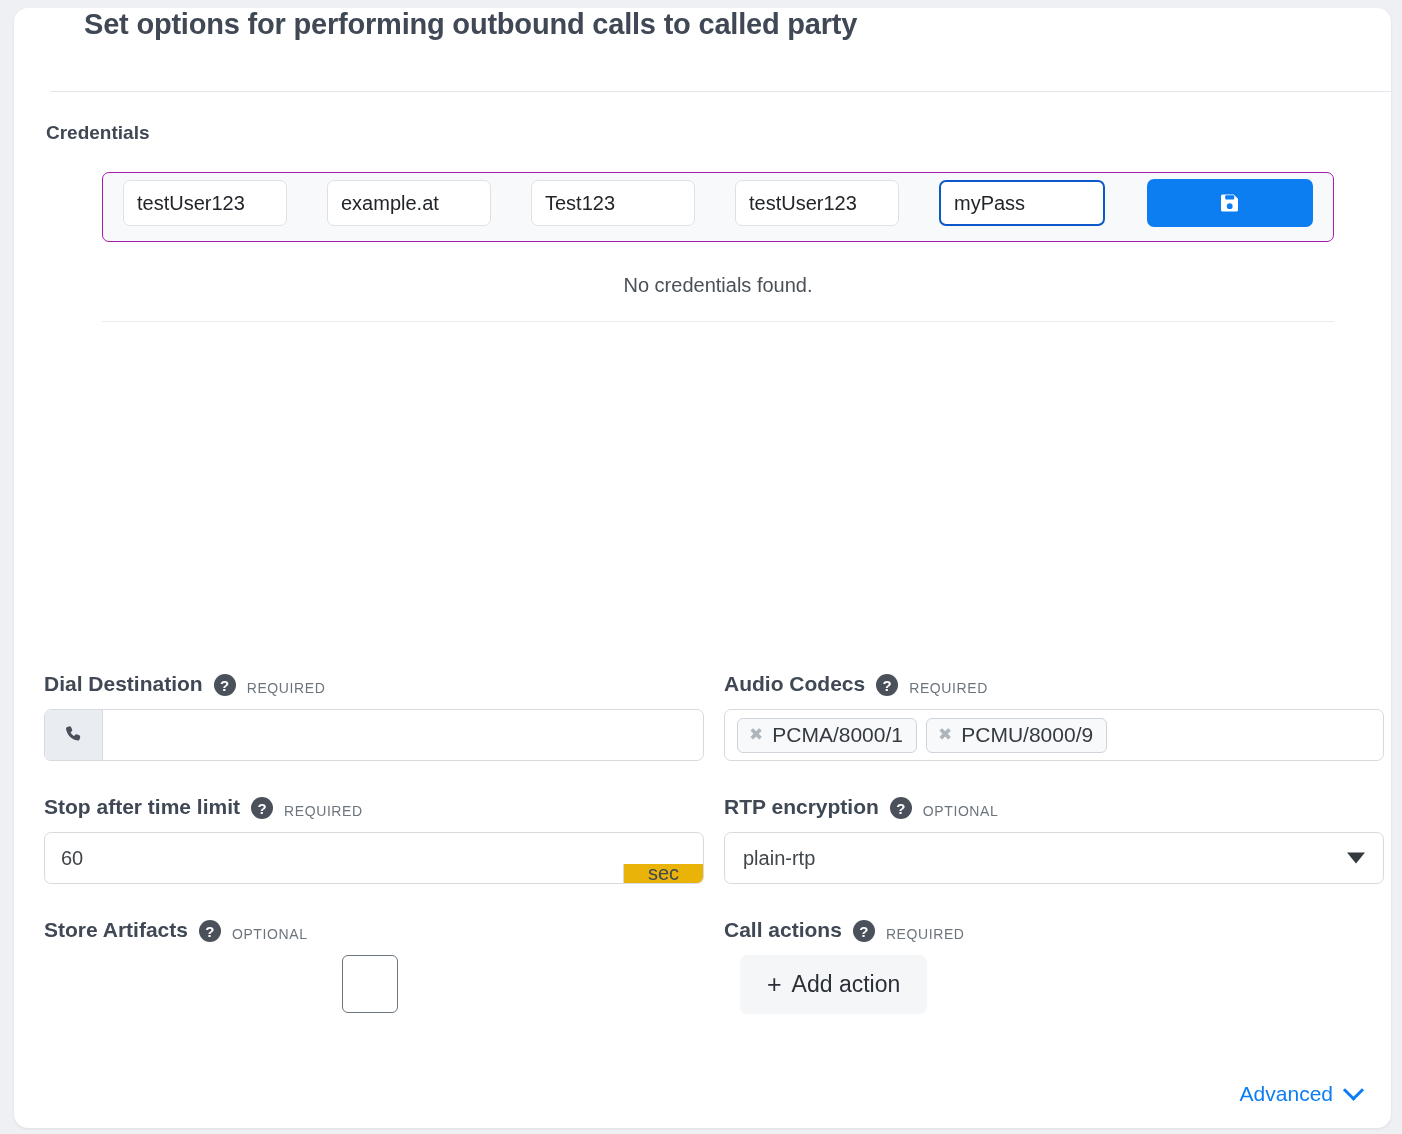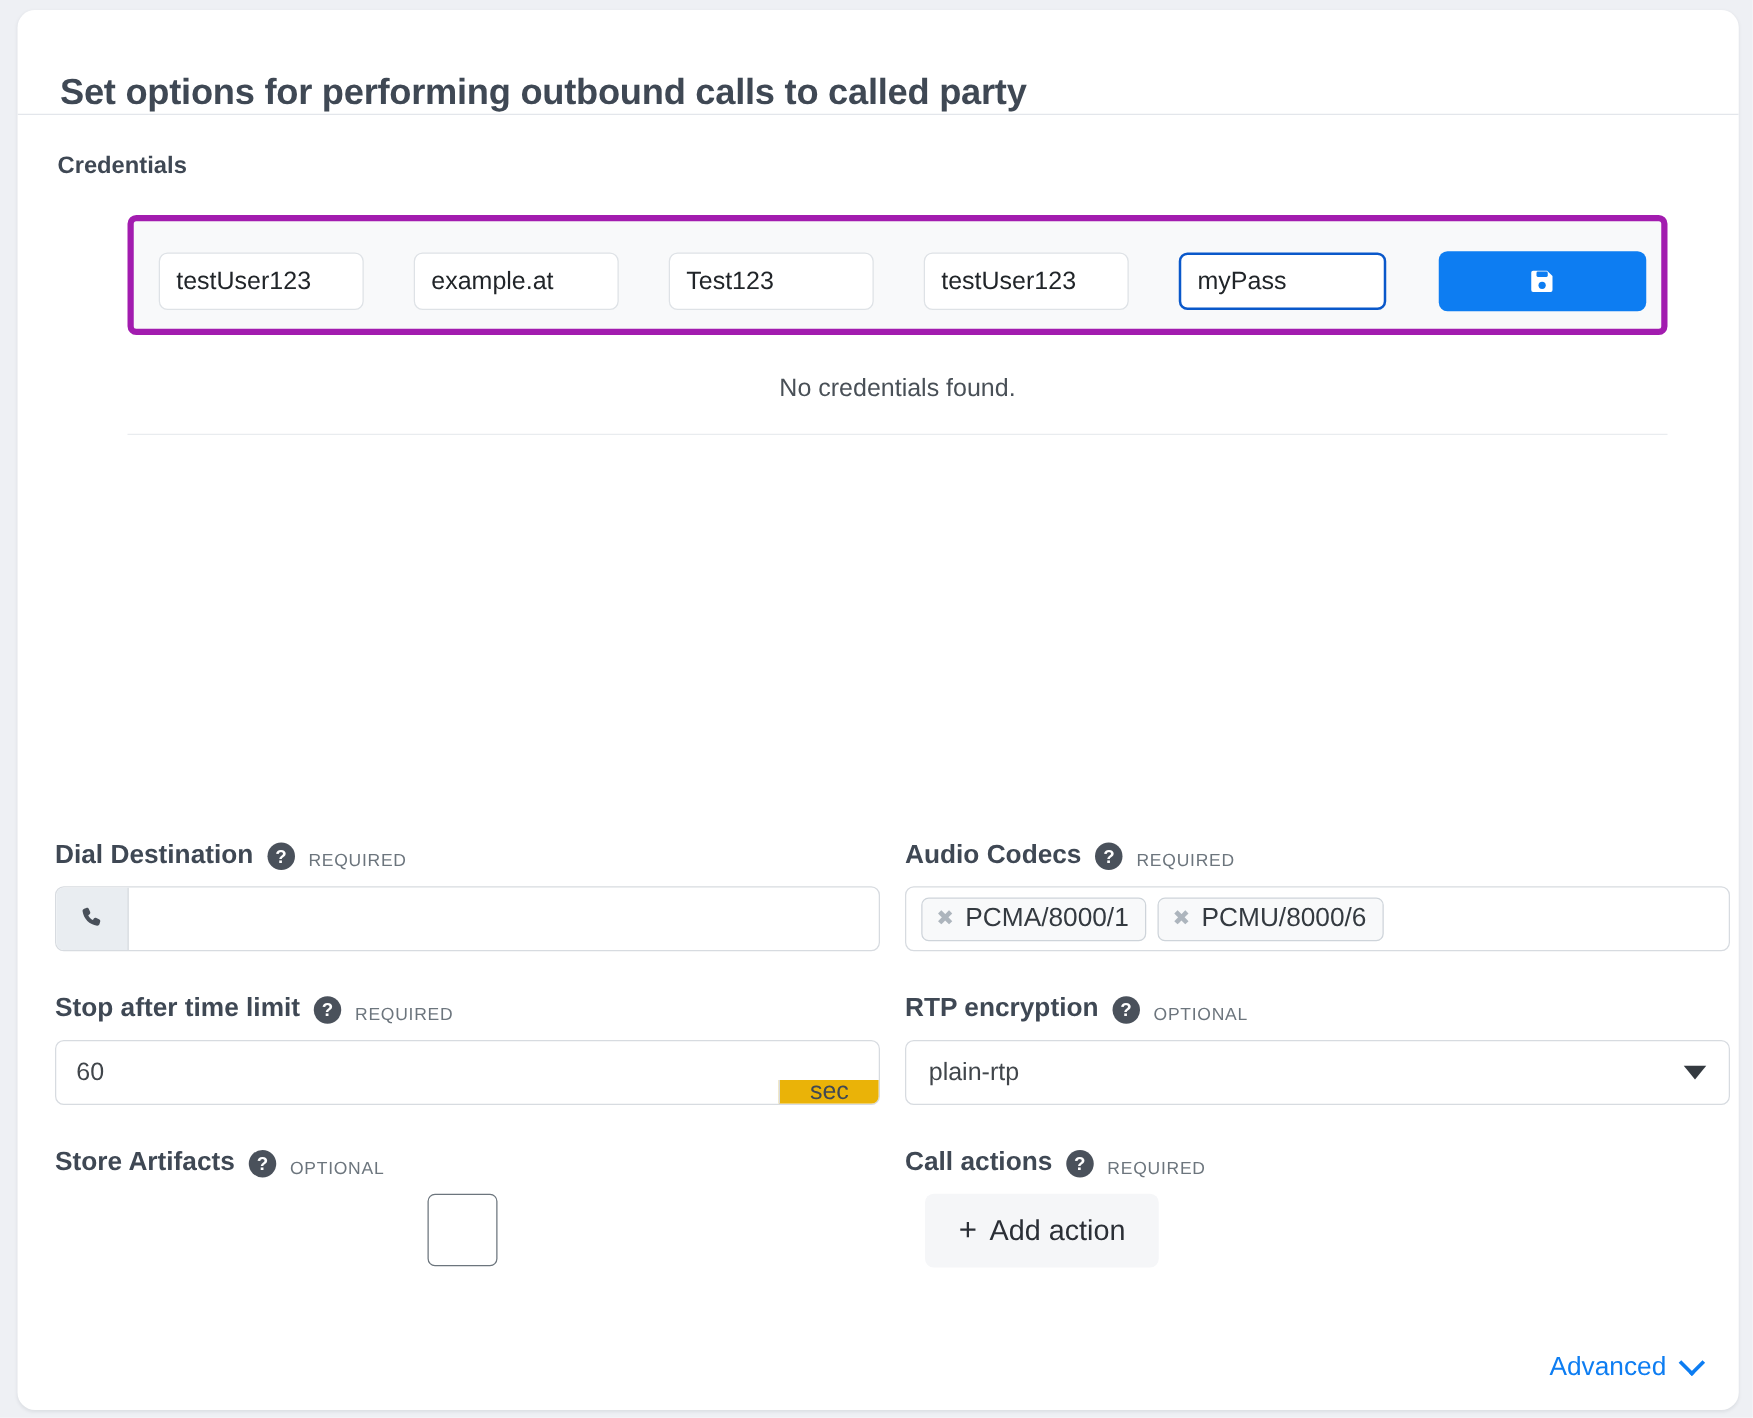--- a/index.html
+++ b/index.html
@@ -23,22 +23,23 @@
     border-radius: 14px;
     box-shadow: 0 1px 3px rgba(16,24,40,0.08);
     overflow: hidden;
   }
 
   
   .card-header {
     height: 84px;
     border-bottom: 1px solid #e3e6eb;
     display: flex;
-    align-items: flex-end;
+    align-items: flex-start;
     padding: 0 34px;
+    margin-left: 36px;
   }
   .card-title {
     font-size: 29px;
     font-weight: 700;
     color: #3f4854;
     letter-spacing: -0.2px;
   }
 
   .card-body {
     padding: 26px 30px 0 30px;
@@ -90,23 +91,23 @@
     font-size: 20px;
     font-weight: 700;
     color: #3f4854;
     flex: 0 0 204px;
   }
   .cred-row {
     display: flex;
     align-items: center;
     gap: 0;
     background: #f8f9fa;
-    border: 5px solid #a21caf;
-    border-radius: 7px;
-    padding: 24px 0 14px 20px;
+    border: 1px solid #a21caf;
+    border-radius: 7px;
+    padding: 6px 0 14px 20px;
   }
   .cred-cell { flex: 0 0 204px; }
   .cred-input {
     width: 164px;
     height: 46px;
     border: 1px solid #dee2e6;
     border-radius: 7px;
     background: #ffffff;
     font-size: 20px;
     color: #212529;
@@ -366,21 +367,21 @@
           <span class="help-icon">?</span>
           <span class="req-badge">REQUIRED</span>
         </div>
         <div class="tag-input">
           <span class="tag">
             <span class="tag-x">✖</span>
             <span>PCMA/8000/1</span>
           </span>
           <span class="tag">
             <span class="tag-x">✖</span>
-            <span>PCMU/8000/6</span>
+            <span>PCMU/8000/9</span>
           </span>
         </div>
       </div>
 
       <div class="field">
         <div class="field-label-row">
           <span class="field-label">Stop after time limit</span>
           <span class="help-icon">?</span>
           <span class="req-badge">REQUIRED</span>
         </div>

